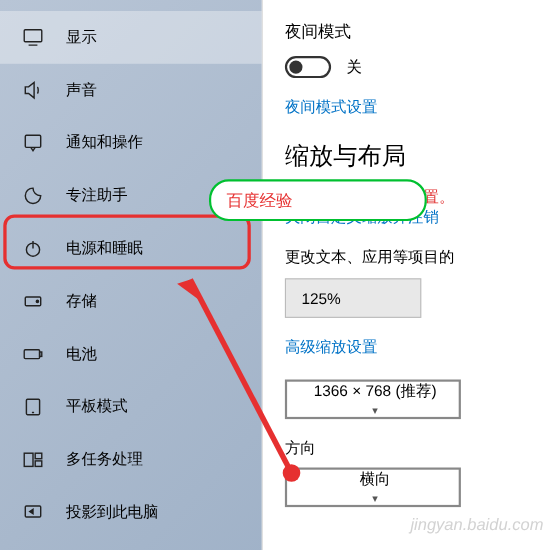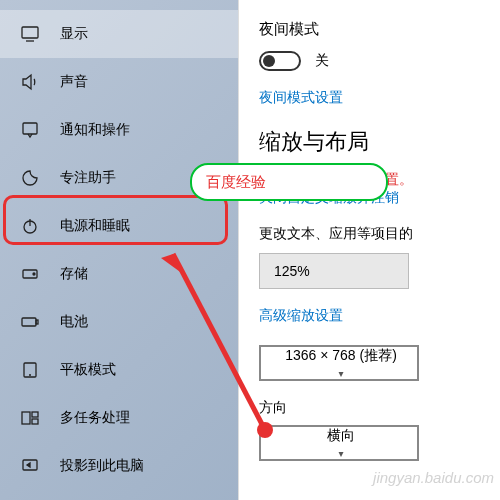--- a/index.html
+++ b/index.html
@@ -17,21 +17,21 @@
     .section-label { font-size: 15px; color: #000; margin-bottom: 12px; }
     .toggle-row { display: flex; align-items: center; gap: 14px; margin-bottom: 18px; }
     .toggle { width: 42px; height: 20px; border: 2px solid #333; border-radius: 20px; position: relative; cursor: pointer; }
     .toggle::after { content: ""; position: absolute; width: 12px; height: 12px; background: #333; border-radius: 50%; left: 2px; top: 2px; }
     .toggle-state { font-size: 14px; color: #000; }
     .link { color: #0072c6; font-size: 14px; margin-bottom: 20px; cursor: pointer; display: block; }
     .heading { font-size: 22px; color: #000; margin-bottom: 14px; }
     .warn-red { color: #e03030; font-size: 14px; }
     .warn-link { color: #0072c6; font-size: 14px; margin-bottom: 18px; cursor: pointer; }
     .desc { font-size: 14px; color: #000; margin-bottom: 10px; }
-    .select-box { background: #e8e8e8; border: 1px solid #bbb; height: 36px; width: 150px; display: flex; align-items: center; padding-left: 14px; font-size: 14px; margin-bottom: 18px; cursor: pointer; }
+    .select-box { background: #e8e8e8; border: 1px solid #bbb; height: 36px; width: 124px; display: flex; align-items: center; padding-left: 14px; font-size: 14px; margin-bottom: 18px; cursor: pointer; }
     .select-box.outline { background: #fff; border: 2px solid #888; width: 160px; justify-content: space-between; padding-right: 10px; flex-direction: column; }
     .chev { font-size: 10px; color: #555; }
     .field-label { font-size: 14px; color: #000; margin-bottom: 8px; }
     .watermark { position: absolute; right: 6px; bottom: 14px; color: rgba(180,180,180,0.6); font-size: 15px; font-style: italic; pointer-events: none; }
   </style>
 </head>
 <body>
 
 <div class="sidebar">
   <div class="sidebar-item active">

